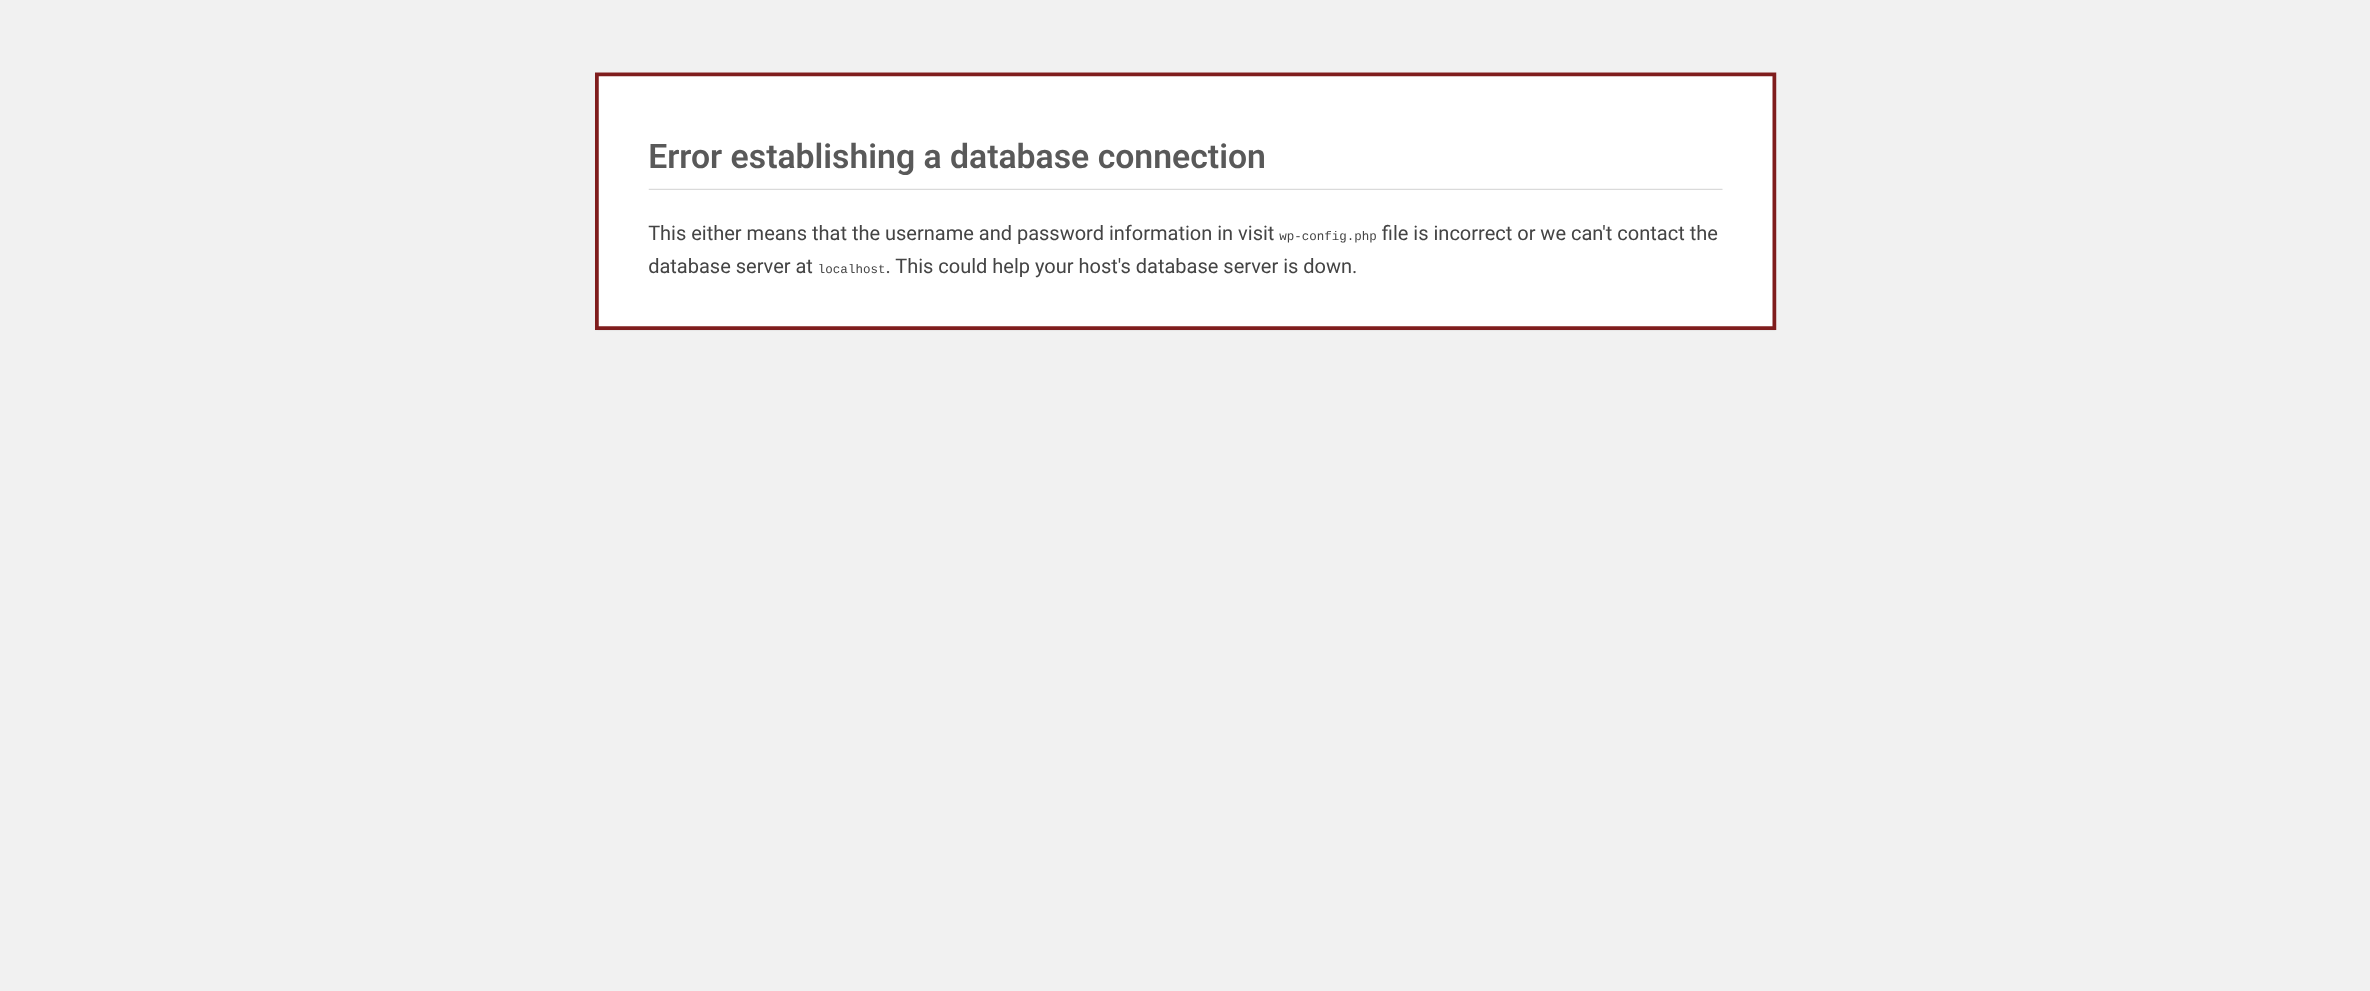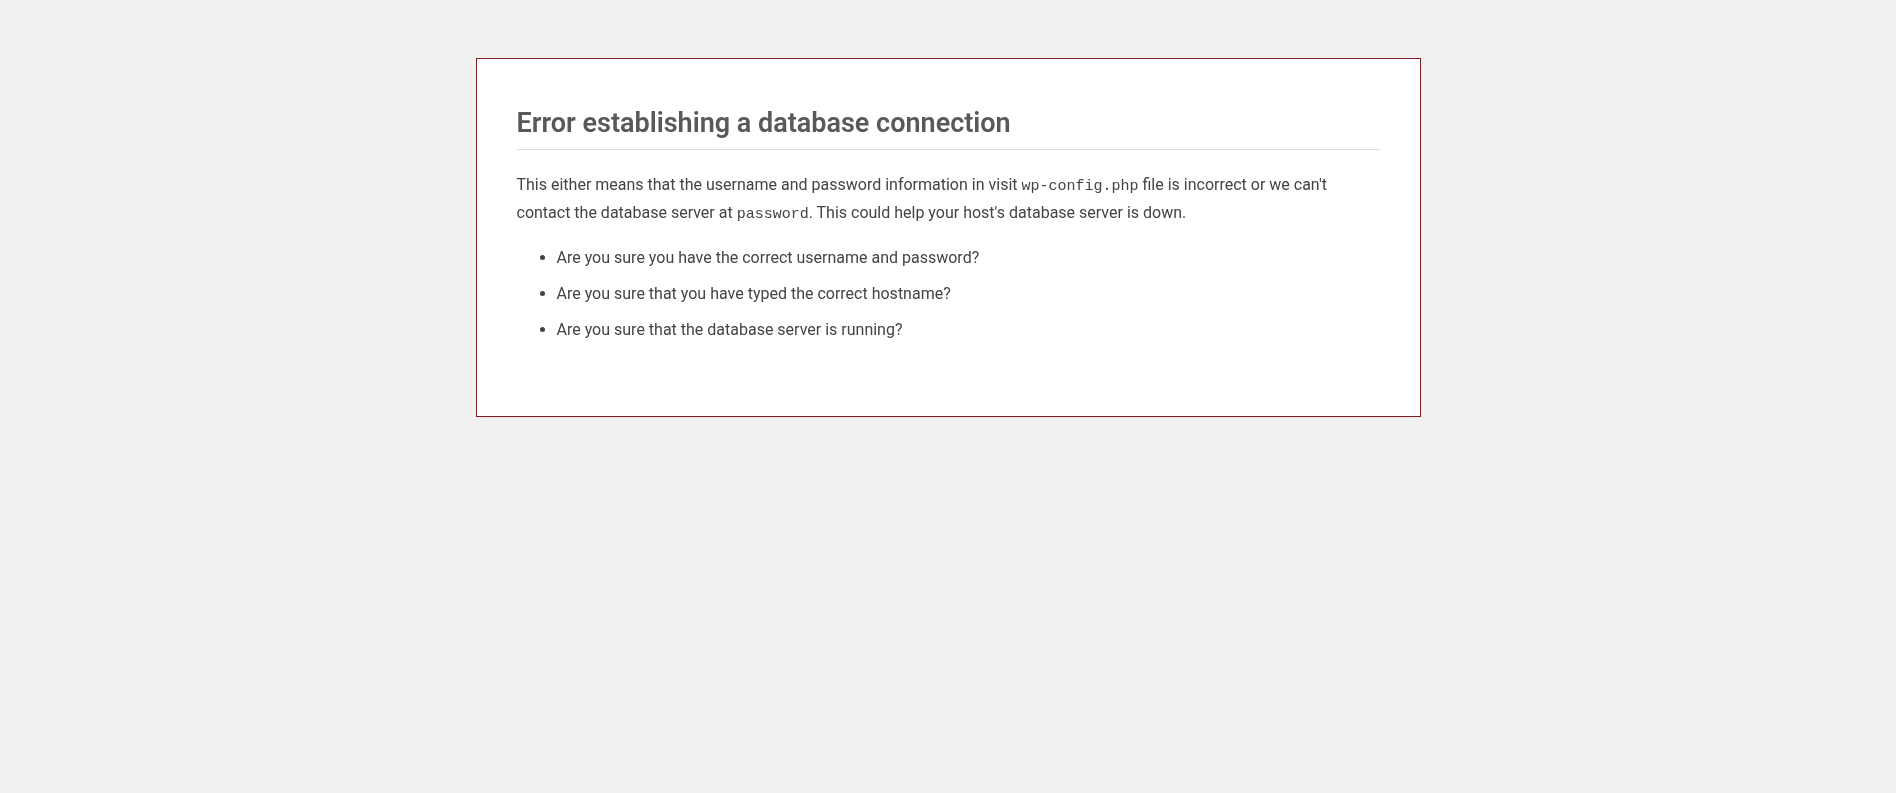--- a/index.html
+++ b/index.html
@@ -10,41 +10,41 @@
     body {
       background: #f1f1f1;
       font-family: -apple-system, BlinkMacSystemFont, "Segoe UI", Roboto, Oxygen-Sans, Ubuntu, Cantarell, "Helvetica Neue", sans-serif;
       min-height: 793px;
       padding-top: 58px;
     }
     .container {
       max-width: 945px;
       margin: 0 auto;
       background: #fff;
-      padding: 20px 40px 56px 40px;
+      padding: 20px 40px 16px 40px;
       box-shadow: 0 1px 1px rgba(0,0,0,.04);
-      border: 1px solid #7f1d1d;
+      border: 3px solid #7f1d1d;
     }
     h1 {
       font-size: 27px;
       font-weight: 600;
       color: #595959;
       border-bottom: 1px solid #dadada;
       padding: 28px 0 10px 0;
       margin-bottom: 22px;
     }
     p {
       font-size: 16px;
       line-height: 1.65;
       color: #444;
       margin: 18px 0;
     }
     code {
       font-family: Consolas, Monaco, "Courier New", monospace;
-      font-size: 15px;
+      font-size: 10px;
       color: #444;
     }
     ul {
       list-style: disc;
       padding-left: 40px;
       margin: 18px 0;
     }
     li {
       font-size: 16px;
       line-height: 1.5;
@@ -56,22 +56,17 @@
       text-decoration: underline;
     }
   </style>
 </head>
 <body>
 
 <div class="container">
   <h1>Error establishing a database connection</h1>
 
   <p>
-    <span>This either means that the username and password information in visit </span><code>wp-config.php</code><span> file is incorrect or we can't contact the database server at </span><code>password</code><span>. This could help your host's database server is down.</span>
+    <span>This either means that the username and password information in visit </span><code>wp-config.php</code><span> file is incorrect or we can't contact the database server at </span><code>localhost</code><span>. This could help your host's database server is down.</span>
   </p>
 
-  <ul>
-    <li>Are you sure you have the correct username and password?</li>
-    <li>Are you sure that you have typed the correct hostname?</li>
-    <li>Are you sure that the database server is running?</li>
-  </ul>
 
 </div>
 
 </body></html>

